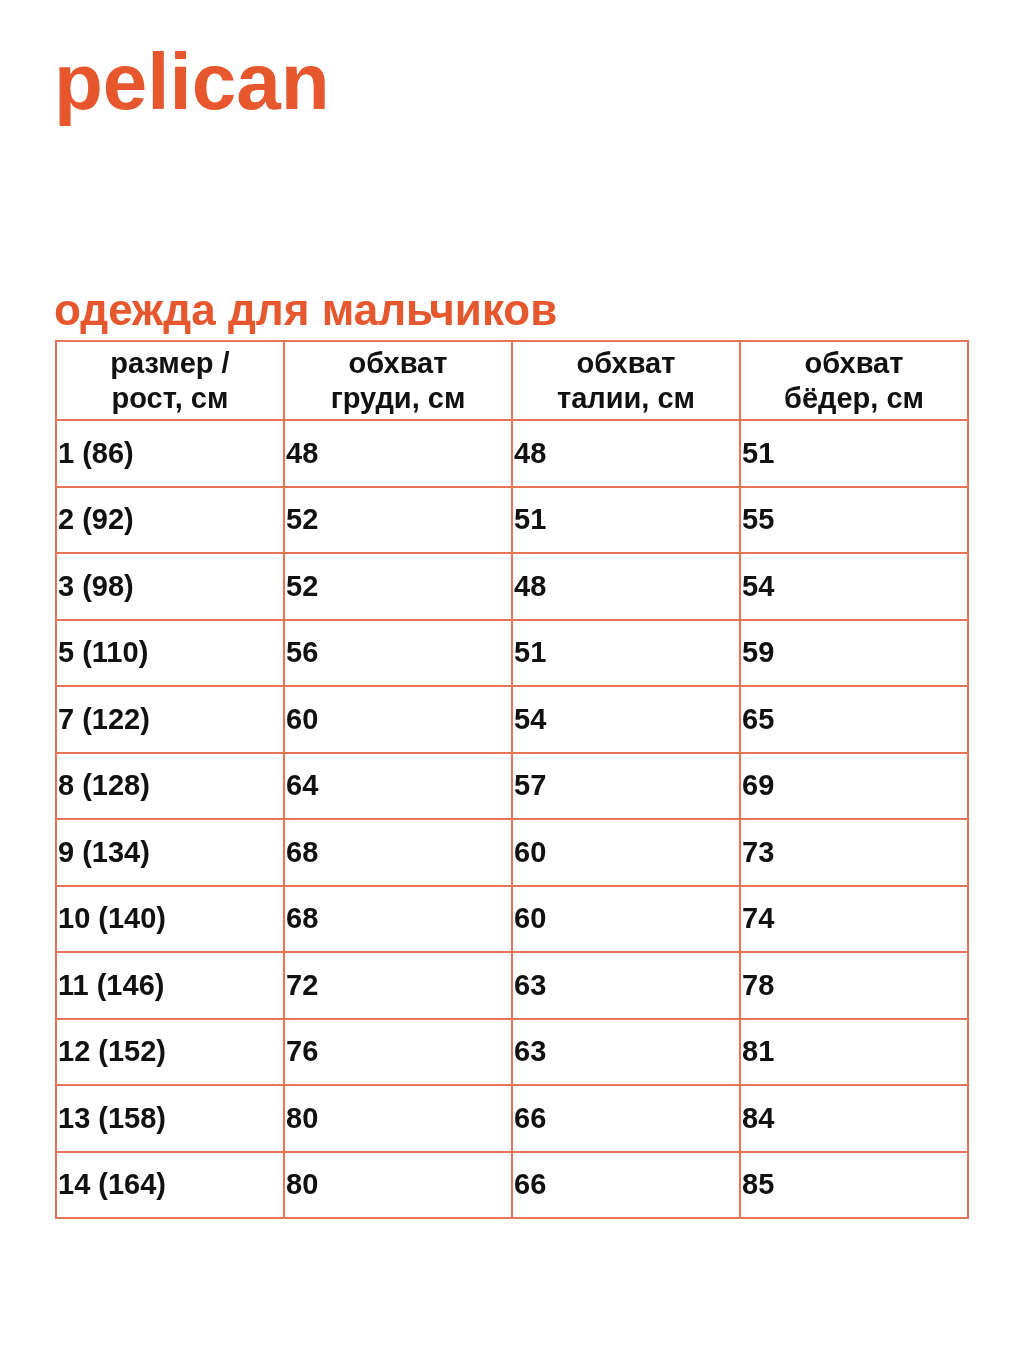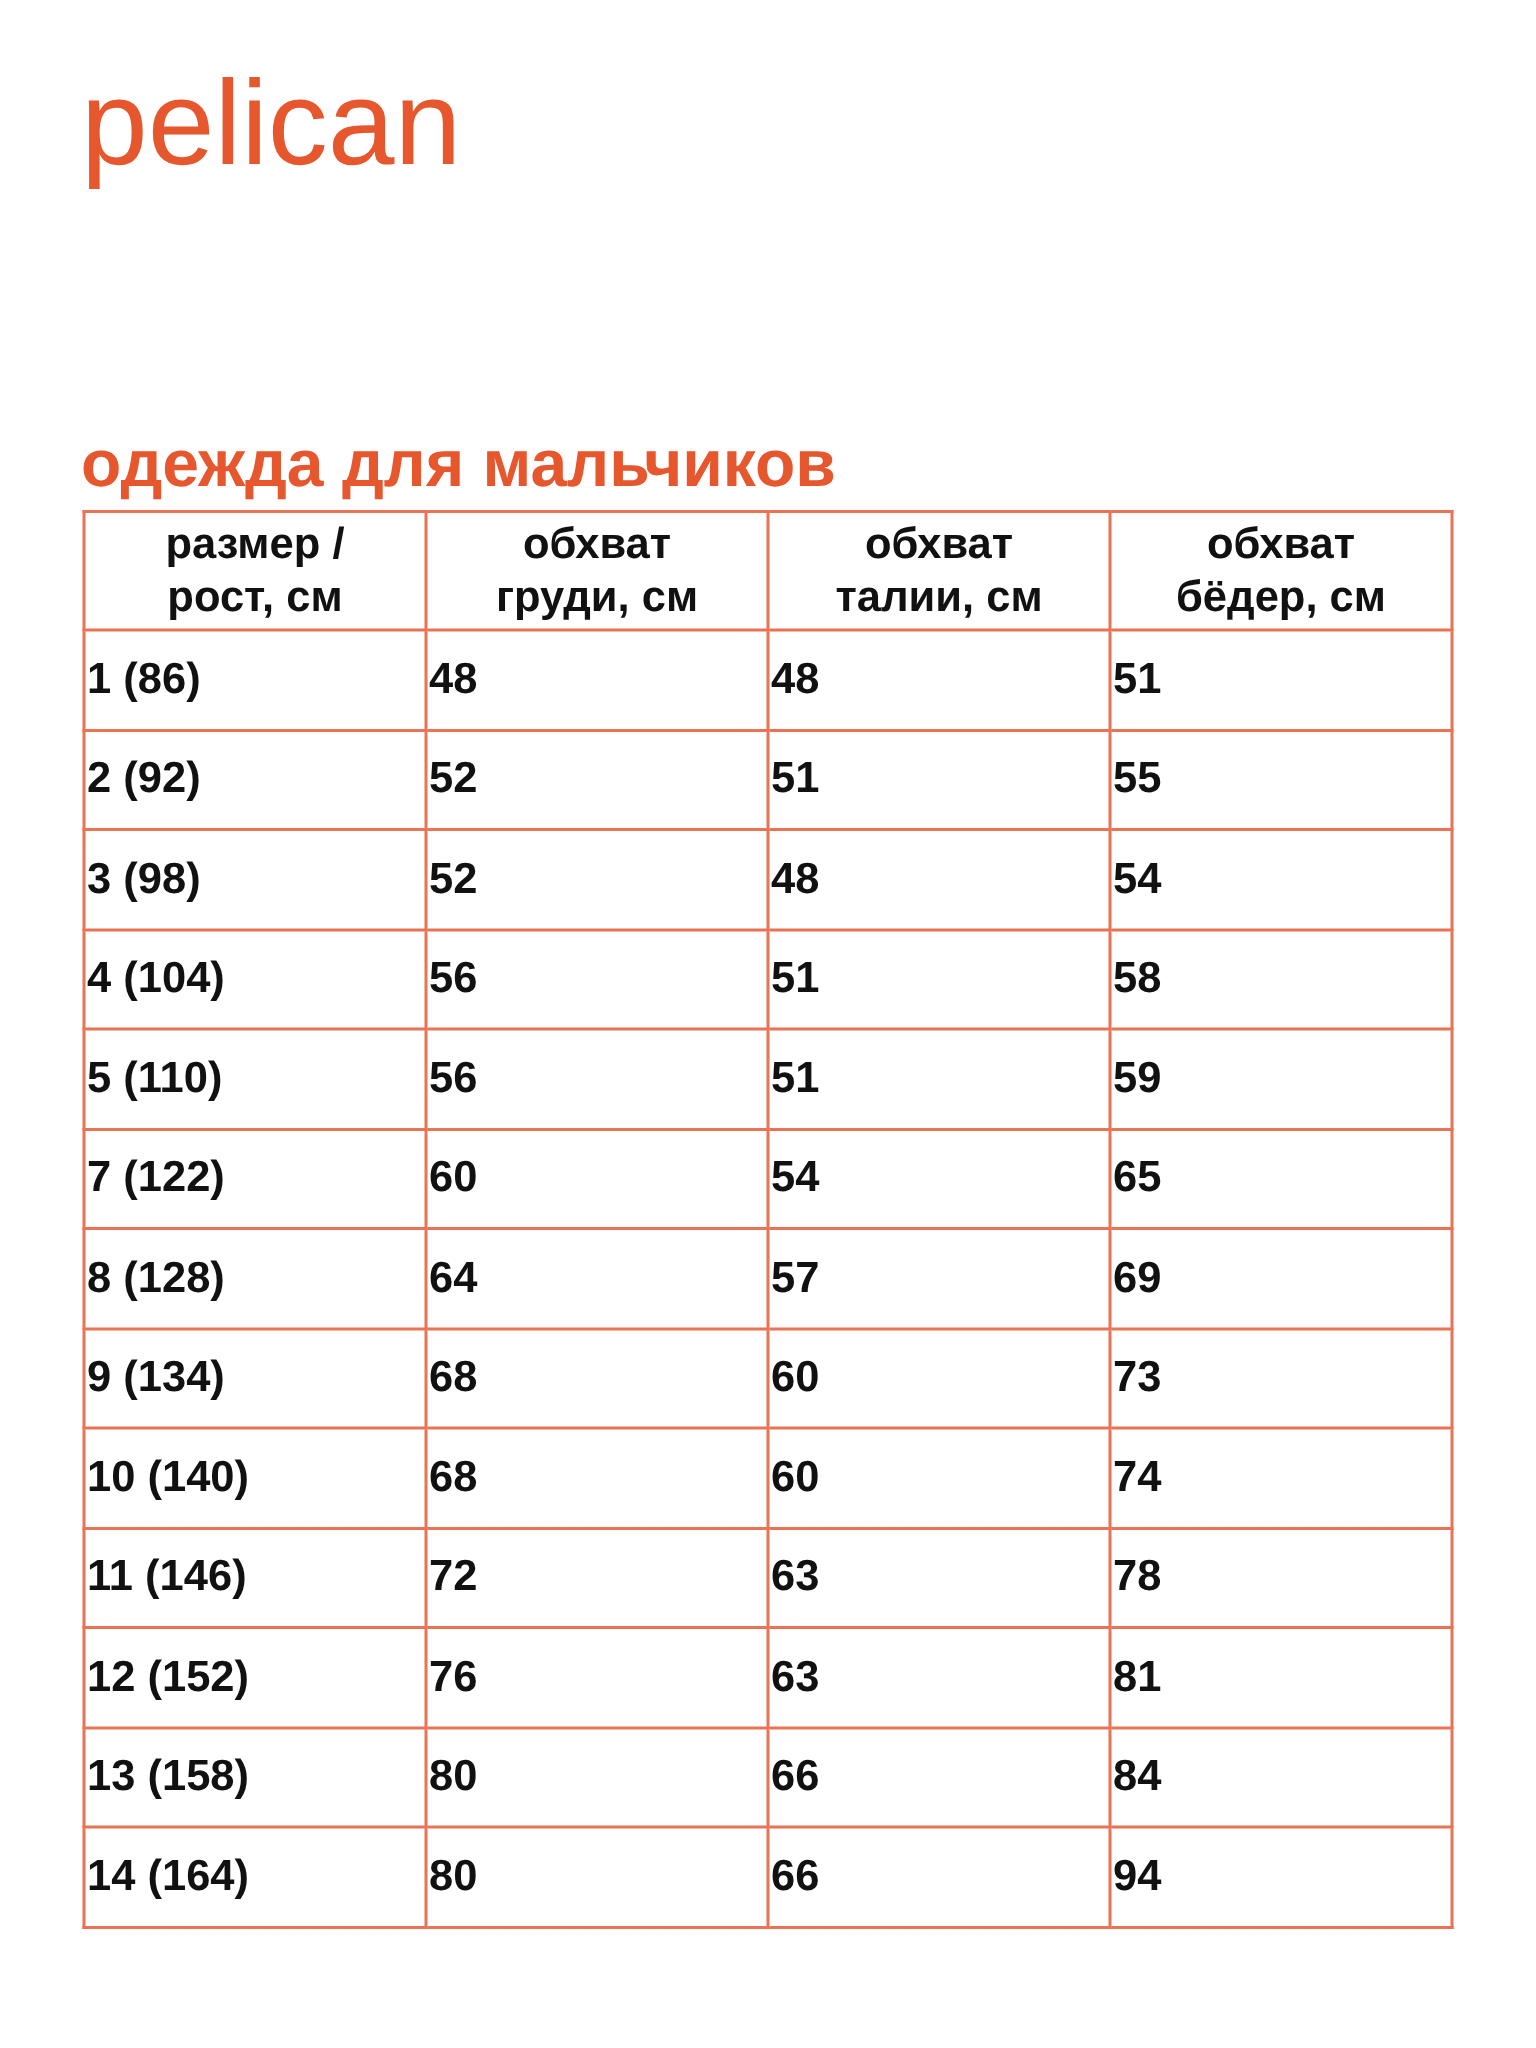--- a/index.html
+++ b/index.html
@@ -12,21 +12,21 @@
     background: #ffffff;
     font-family: "Liberation Sans", sans-serif;
     position: relative;
     overflow: hidden;
   }
   .logo {
     position: absolute;
     left: 54px;
     top: 36px;
     font-size: 80px;
-    font-weight: normal;
+    font-weight: bold;
     letter-spacing: 0px;
     color: var(--accent, #E6572E);
   }
   .page-title {
     position: absolute;
     left: 54px;
     top: 256px;
     font-size: 44px;
     font-weight: bold;
     color: var(--accent, #E6572E);
@@ -103,26 +103,20 @@
     <td>51</td>
     <td>55</td>
   </tr>
         <tr>
     <td>3 (98)</td>
     <td>52</td>
     <td>48</td>
     <td>54</td>
   </tr>
         <tr>
-    <td>4 (104)</td>
-    <td>56</td>
-    <td>51</td>
-    <td>58</td>
-  </tr>
-        <tr>
     <td>5 (110)</td>
     <td>56</td>
     <td>51</td>
     <td>59</td>
   </tr>
         <tr>
     <td>7 (122)</td>
     <td>60</td>
     <td>54</td>
     <td>65</td>
@@ -160,17 +154,17 @@
         <tr>
     <td>13 (158)</td>
     <td>80</td>
     <td>66</td>
     <td>84</td>
   </tr>
         <tr>
     <td>14 (164)</td>
     <td>80</td>
     <td>66</td>
-    <td>94</td>
+    <td>85</td>
   </tr>
       </tbody>
   </table>
 </div>
 
 </body></html>

